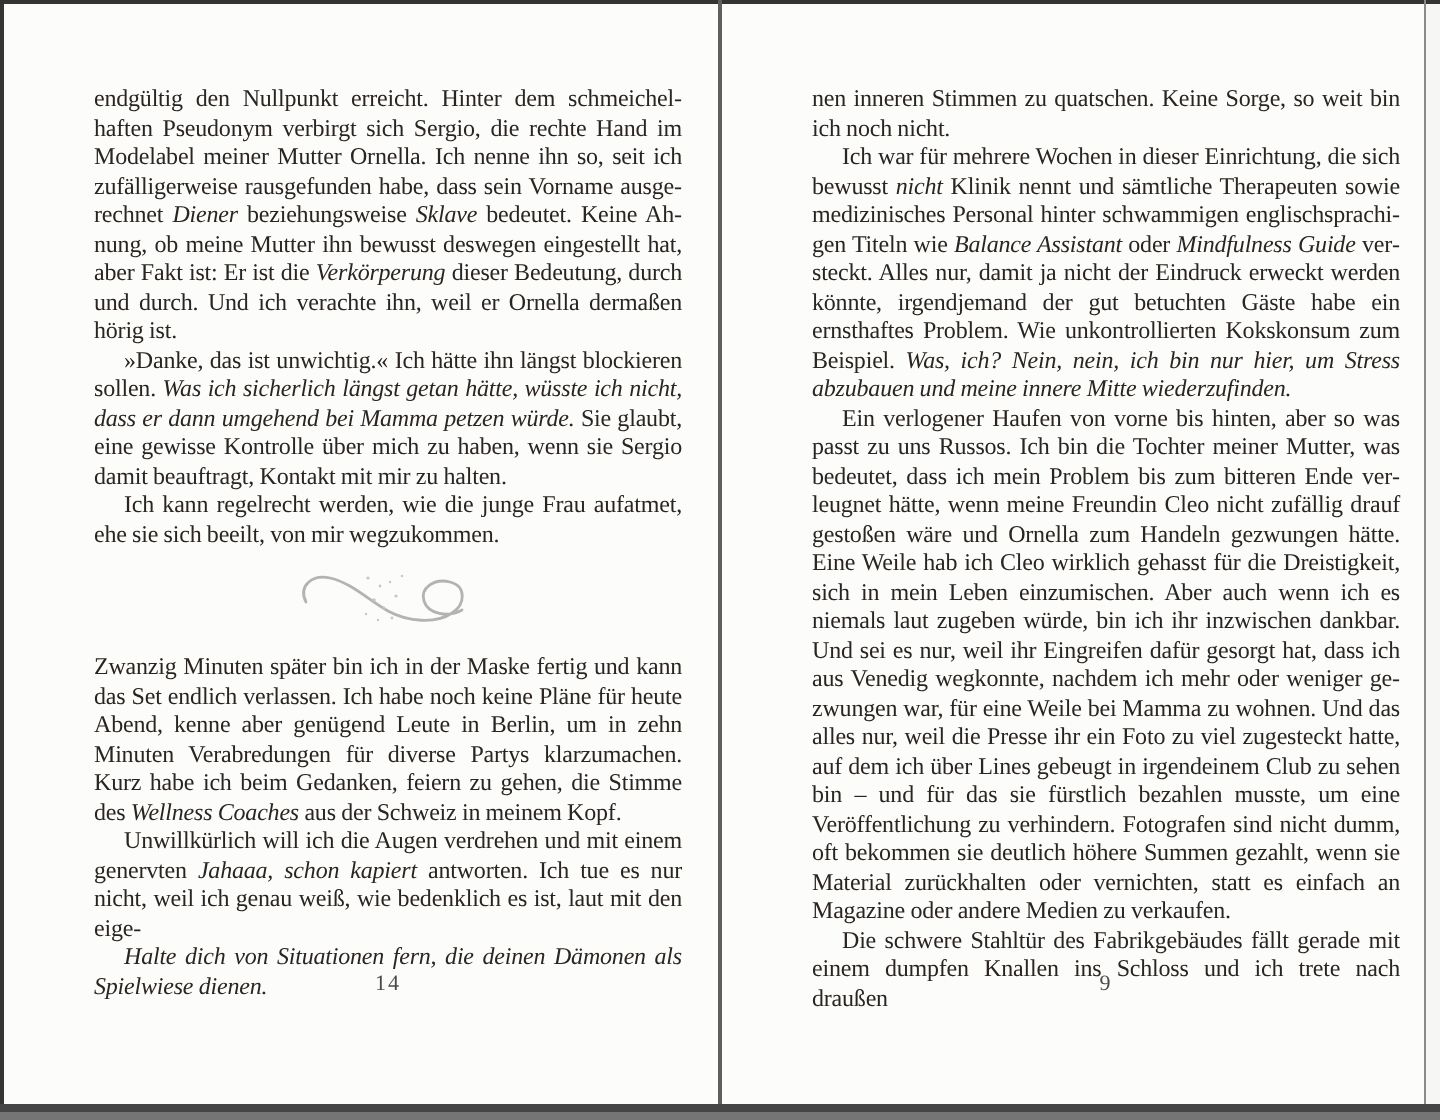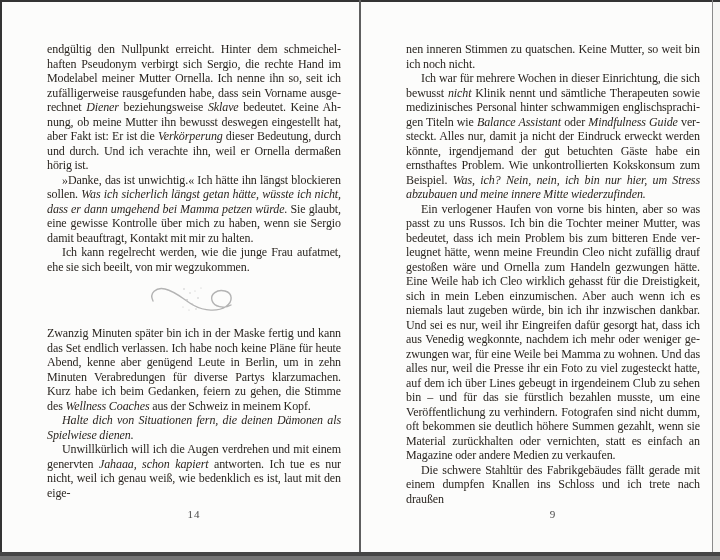--- a/index.html
+++ b/index.html
@@ -16,21 +16,21 @@
   .para{
     font-size:12px;line-height:14.5px;
     letter-spacing:-0.1px;word-spacing:-0.2px;
     color:#2a2520;text-align:justify;hyphens:manual;margin:0;
   }
   .para.indent{text-indent:15px;}
   .para.continues{text-align-last:justify;}
   .para i{}
   .ornament-block{height:52px;display:flex;align-items:center;justify-content:center;}
   .pagenum{
-    position:absolute;top:506px;left:45px;width:294px;text-align:center;
+    position:absolute;top:484px;left:45px;width:294px;text-align:center;
     font-size:11px;color:#4a4a4a;letter-spacing:1px;
   }
   .edge{position:absolute;}
   .edge-top{left:0;top:0;width:720px;height:2px;background:#343434;}
   .edge-left{left:0;top:0;width:2px;height:560px;background:#343434;}
   .gutter{left:359px;top:0;width:2px;height:560px;background:#5f5f5f;}
   .edge-right{left:712px;top:0;width:1px;height:553px;background:#8a8a8a;}
   .edge-bottom{left:0;top:552px;width:720px;height:4px;background:#454545;}
   .edge-bottom-shadow{left:0;top:556px;width:720px;height:4px;background:#757575;}
 </style>
@@ -56,28 +56,28 @@
         <circle cx="46" cy="24" r="0.7"></circle>
               <circle cx="37" cy="27" r="0.6"></circle>
         <circle cx="52" cy="18" r="0.8"></circle>
               <circle cx="55" cy="8" r="0.6"></circle>
         <circle cx="43" cy="30" r="0.6"></circle>
               <circle cx="50" cy="29" r="0.7"></circle>
       </g>
     </svg>
   </div>
         <div class="para"><span>Zwanzig Minuten später bin ich in der Maske fertig und kann das Set endlich verlassen. Ich habe noch keine Pläne für heute Abend, kenne aber genügend Leute in Berlin, um in zehn Minuten Verabredungen für diverse Partys klarzumachen. Kurz habe ich beim Gedanken, feiern zu gehen, die Stimme des </span><i>Wellness Coaches</i><span> aus der Schweiz in meinem Kopf.</span></div>
+        <div class="para indent continues"><span>Unwillkürlich will ich die Augen verdrehen und mit einem genervten </span><i>Jahaaa, schon kapiert</i><span> antworten. Ich tue es nur nicht, weil ich genau weiß, wie bedenklich es ist, laut mit den eige-</span></div>
         <div class="para indent"><i>Halte dich von Situationen fern, die deinen Dämonen als Spiel­wiese dienen.</i></div>
-        <div class="para indent continues"><span>Unwillkürlich will ich die Augen verdrehen und mit einem genervten </span><i>Jahaaa, schon kapiert</i><span> antworten. Ich tue es nur nicht, weil ich genau weiß, wie bedenklich es ist, laut mit den eige-</span></div>
       </div>
     <div class="pagenum">14</div>
   </div>
   <div class="page page-right">
     <div class="textcol">
-        <div class="para"><span>nen inneren Stimmen zu quatschen. Keine Mutter, so weit bin ich noch nicht.</span></div>
+        <div class="para"><span>nen inneren Stimmen zu quatschen. Keine Sorge, so weit bin ich noch nicht.</span></div>
         <div class="para indent"><span>Ich war für mehrere Wochen in dieser Einrichtung, die sich bewusst </span><i>nicht</i><span> Klinik nennt und sämtliche Therapeuten sowie medizinisches Personal hinter schwammigen englischsprachi­gen Titeln wie </span><i>Balance Assistant</i><span> oder </span><i>Mindfulness Guide</i><span> ver­steckt. Alles nur, damit ja nicht der Eindruck erweckt werden könnte, irgendjemand der gut betuchten Gäste habe ein ernsthaftes Problem. Wie unkontrollierten Kokskonsum zum Beispiel. </span><i>Was, ich? Nein, nein, ich bin nur hier, um Stress abzubau­en und meine innere Mitte wiederzufinden.</i></div>
         <div class="para indent"><span>Ein verlogener Haufen von vorne bis hinten, aber so was passt zu uns Russos. Ich bin die Tochter meiner Mutter, was bedeutet, dass ich mein Problem bis zum bitteren Ende ver­leugnet hätte, wenn meine Freundin Cleo nicht zufällig drauf gestoßen wäre und Ornella zum Handeln gezwungen hätte. Eine Weile hab ich Cleo wirklich gehasst für die Dreistigkeit, sich in mein Leben einzumischen. Aber auch wenn ich es niemals laut zugeben würde, bin ich ihr inzwischen dankbar. Und sei es nur, weil ihr Eingreifen dafür gesorgt hat, dass ich aus Venedig wegkonnte, nachdem ich mehr oder weniger ge­zwungen war, für eine Weile bei Mamma zu wohnen. Und das alles nur, weil die Presse ihr ein Foto zu viel zugesteckt hatte, auf dem ich über Lines gebeugt in irgendeinem Club zu sehen bin – und für das sie fürstlich bezahlen musste, um eine Veröffentlichung zu verhindern. Fotografen sind nicht dumm, oft bekommen sie deutlich höhere Summen gezahlt, wenn sie Material zurückhalten oder vernichten, statt es einfach an Magazine oder andere Medien zu verkaufen.</span></div>
         <div class="para indent continues"><span>Die schwere Stahltür des Fabrikgebäudes fällt gerade mit ei­nem dumpfen Knallen ins Schloss und ich trete nach draußen</span></div>
       </div>
     <div class="pagenum">9</div>
   </div>
   <div class="edge edge-top"></div>
   <div class="edge edge-left"></div>
   <div class="edge gutter"></div>
   <div class="edge edge-right"></div>

